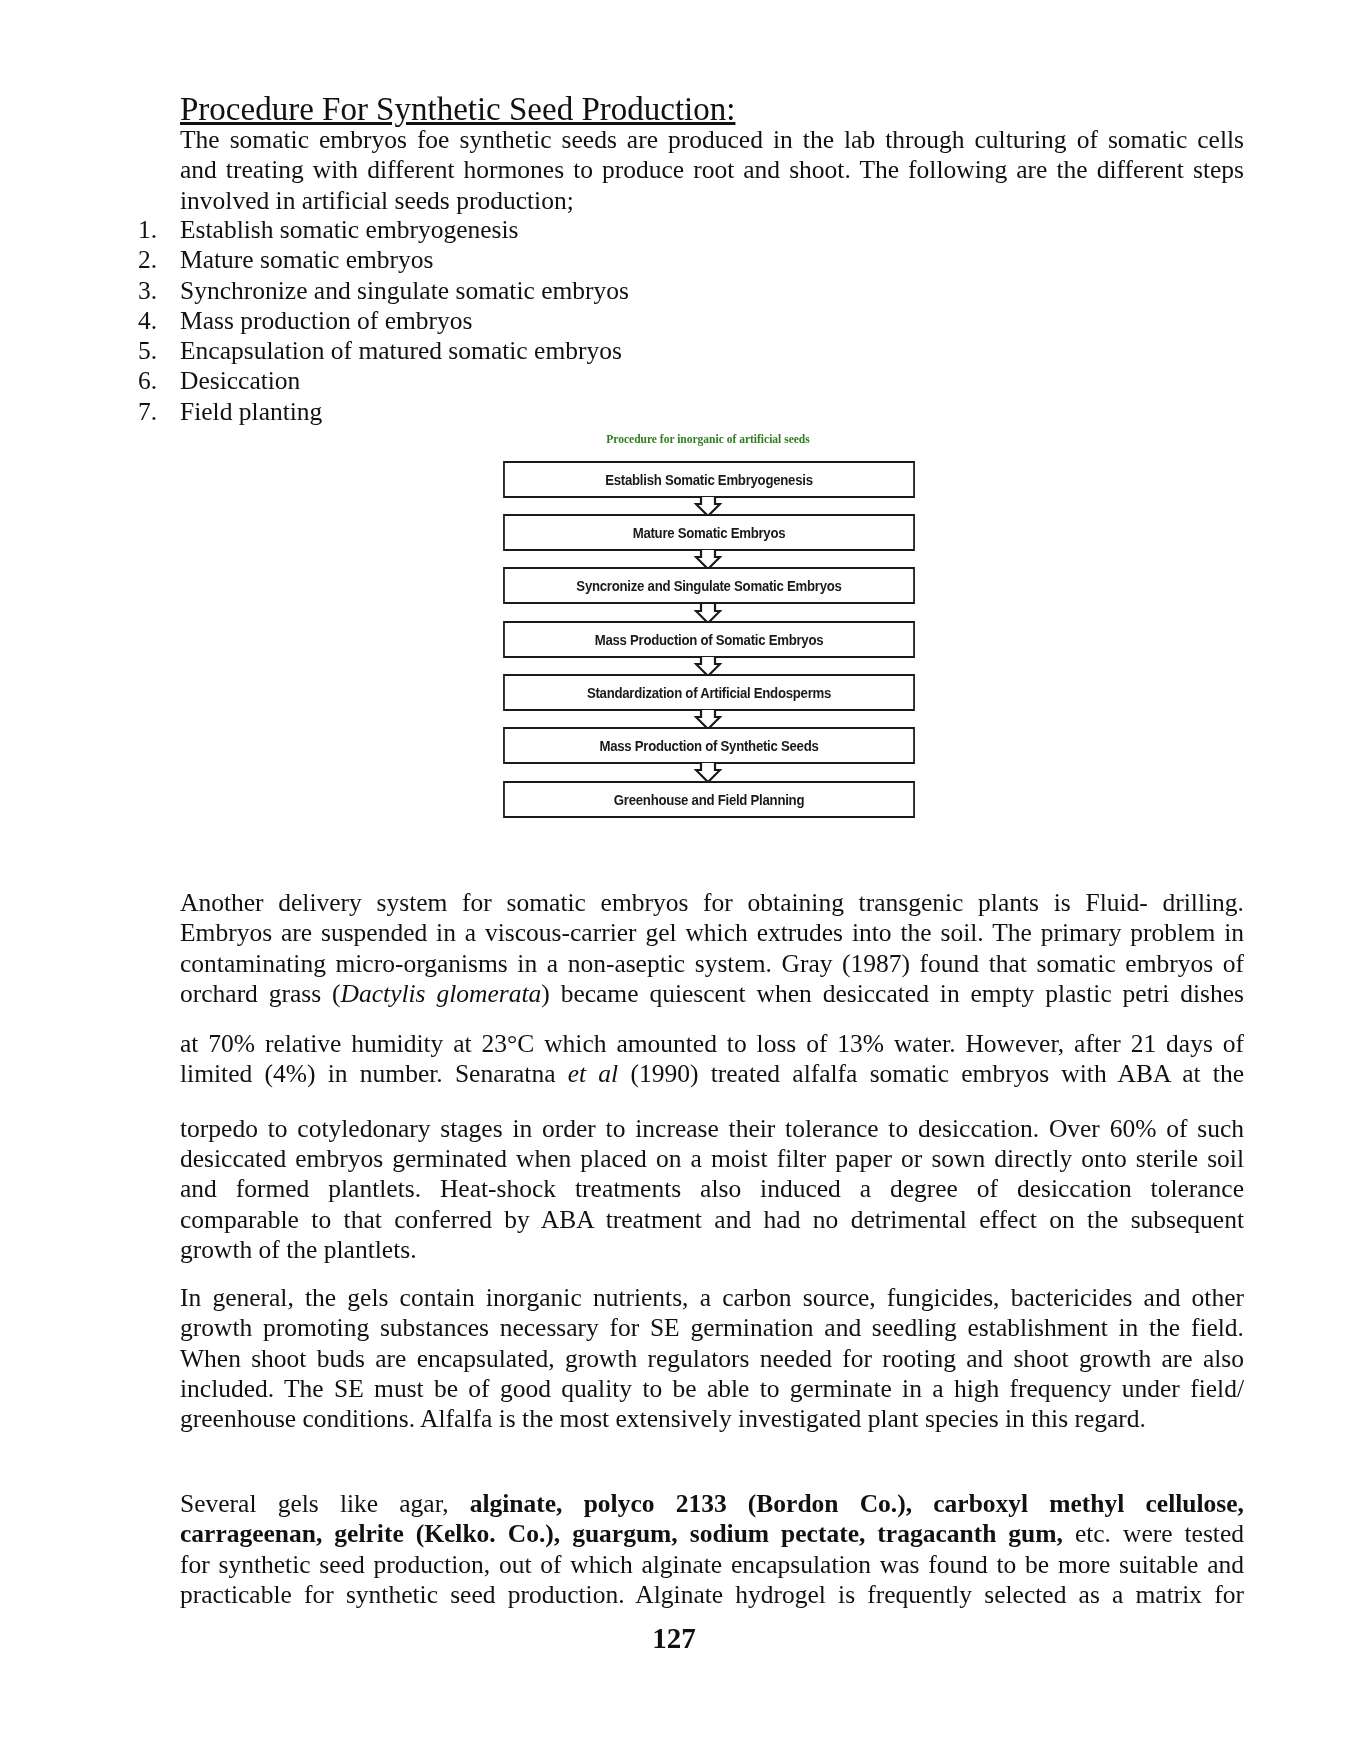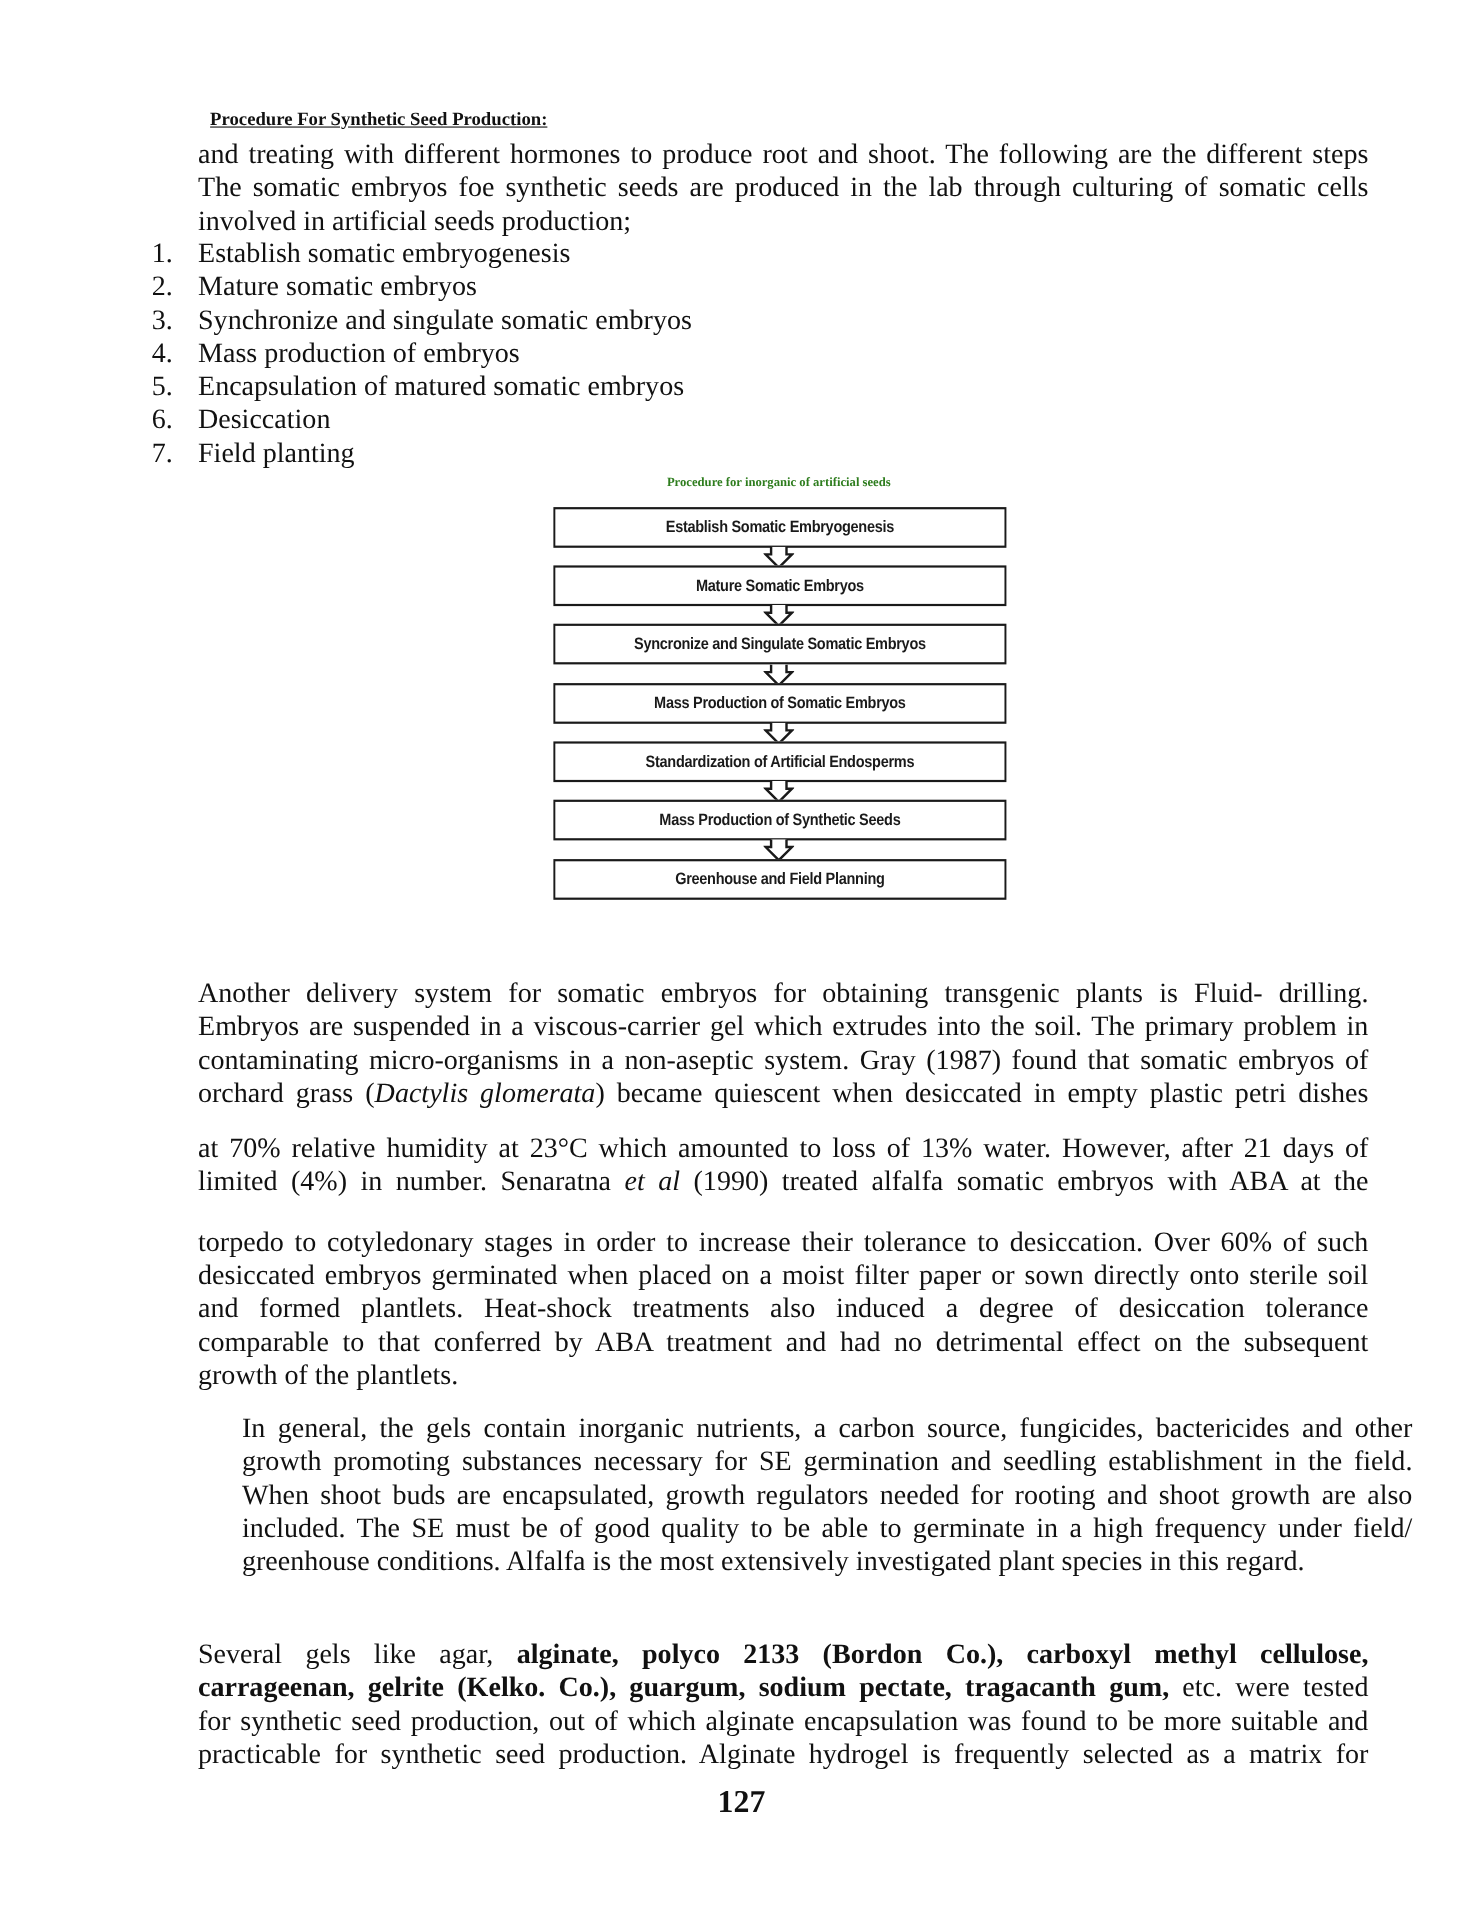--- a/index.html
+++ b/index.html
@@ -25,26 +25,25 @@
       position: absolute;
       left: 180px;
       width: 1064px;
       font-size: 25.5px;
       line-height: 30.3px;
     }
     .heading {
       position: absolute;
       left: 180px;
       top: 94px;
-      font-size: 17px;
-      font-weight: bold;
+      font-size: 33px;
+      font-weight: normal;
       text-decoration: underline;
       line-height: 30px;
       white-space: nowrap;
-      margin-left: 11px;
     }
     .intro {
       top: 125px;
       text-align: left;
     }
     .steps {
       position: absolute;
       left: 138px;
       top: 215px;
       margin: 0;
@@ -94,21 +93,21 @@
     .flow-box span {
       display: inline-block;
     }
     .flow-arrow {
       position: absolute;
       left: 694px;
       width: 28px;
       height: 20px;
     }
     .p1 { top: 888px; }
-    .p2 { top: 1283px; margin-left: 40px; }
+    .p2 { top: 1283px; }
     .sub-heading {
       position: absolute;
       left: 180px;
       top: 1459px;
       font-size: 25.5px;
       font-weight: bold;
       line-height: 30px;
       white-space: nowrap;
     }
     .p3 { top: 1489px; }
@@ -136,22 +135,22 @@
     b { font-weight: bold; }
   </style>
 </head>
 <body>
 
 <div class="page">
 
   <div class="heading">Procedure For Synthetic Seed Production:</div>
 
   <div class="text-col intro">
+    <span class="just-line" style="white-space: nowrap; display: block;"><span style="display: inline-block; word-spacing: 3.66042px;">The somatic embryos foe synthetic seeds are produced in the lab through culturing of somatic cells</span></span>
     <span class="just-line" style="white-space: nowrap; display: block;"><span style="display: inline-block; word-spacing: 2.66771px;">and treating with different hormones to produce root and shoot. The following are the different steps</span></span>
-    <span class="just-line" style="white-space: nowrap; display: block;"><span style="display: inline-block; word-spacing: 3.66042px;">The somatic embryos foe synthetic seeds are produced in the lab through culturing of somatic cells</span></span>
     <span class="last-line">involved in artificial seeds production;</span>
   </div>
 
   <ol class="steps">
     <li>
         <span class="num">1.</span>
         <span>Establish somatic embryogenesis</span>
       </li>
     <li>
         <span class="num">2.</span>

